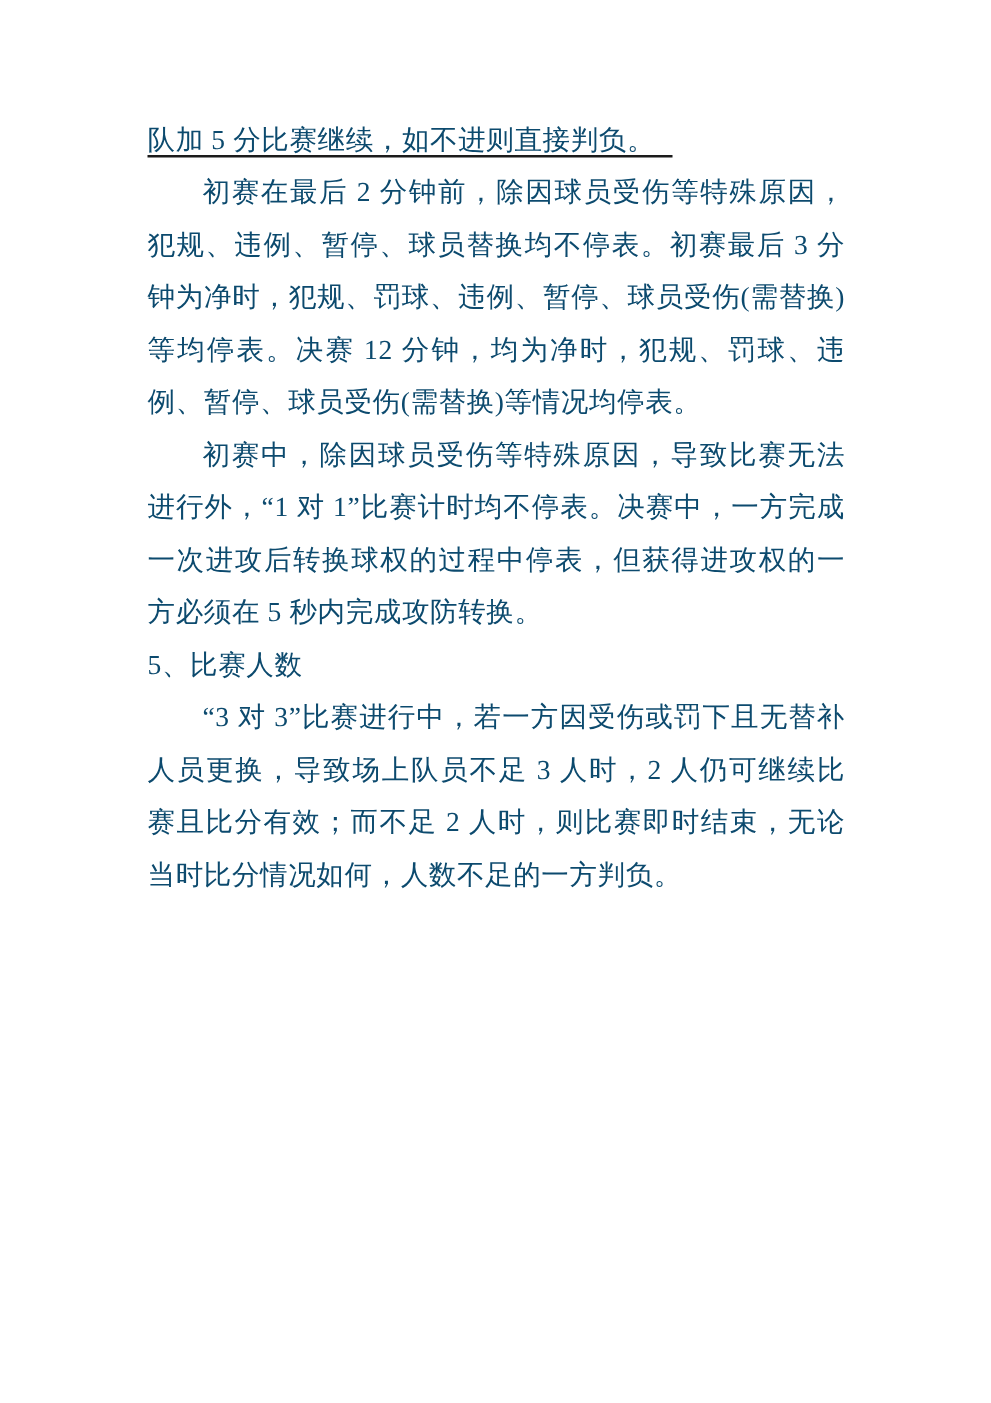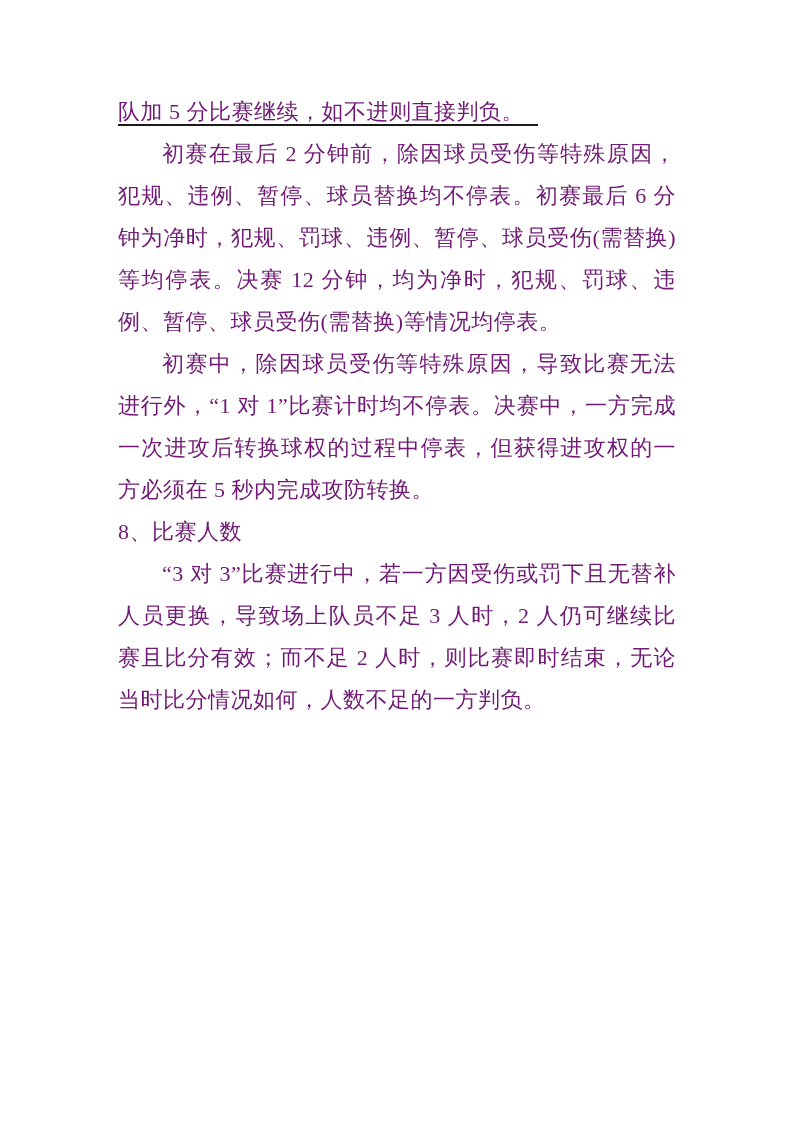--- a/index.html
+++ b/index.html
@@ -8,21 +8,21 @@
     background: #ffffff;
   }
   .page {
     position: relative;
     width: 793px;
     height: 1122px;
     background: #ffffff;
     overflow: hidden;
     box-sizing: border-box;
     font-family: "Liberation Serif", "DejaVu Serif", serif;
-    color: #701a75;
+    color: #0c4a6e;
   }
   .content {
     box-sizing: border-box;
     padding: 91px 117px 0 118px;
     font-size: 22px;
     line-height: 42px;
     text-align: justify;
     text-justify: inter-ideograph;
     letter-spacing: 0.5px;
   }
@@ -38,21 +38,21 @@
   }
 </style>
 </head>
 <body>
 
 <div class="page">
   <div class="content">
 
     <p><span class="underline-text">队加 5 分比赛继续，如不进则直接判负。</span></p>
 
-    <p class="para-indent">初赛在最后 2 分钟前，除因球员受伤等特殊原因，犯规、违例、暂停、球员替换均不停表。初赛最后 6 分钟为净时，犯规、罚球、违例、暂停、球员受伤(需替换)等均停表。决赛 12 分钟，均为净时，犯规、罚球、违例、暂停、球员受伤(需替换)等情况均停表。</p>
+    <p class="para-indent">初赛在最后 2 分钟前，除因球员受伤等特殊原因，犯规、违例、暂停、球员替换均不停表。初赛最后 3 分钟为净时，犯规、罚球、违例、暂停、球员受伤(需替换)等均停表。决赛 12 分钟，均为净时，犯规、罚球、违例、暂停、球员受伤(需替换)等情况均停表。</p>
 
     <p class="para-indent">初赛中，除因球员受伤等特殊原因，导致比赛无法进行外，“1 对 1”比赛计时均不停表。决赛中，一方完成一次进攻后转换球权的过程中停表，但获得进攻权的一方必须在 5 秒内完成攻防转换。</p>
 
-    <p class="section-heading">8、比赛人数</p>
+    <p class="section-heading">5、比赛人数</p>
     <p class="para-indent">“3 对 3”比赛进行中，若一方因受伤或罚下且无替补人员更换，导致场上队员不足 3 人时，2 人仍可继续比赛且比分有效；而不足 2 人时，则比赛即时结束，无论当时比分情况如何，人数不足的一方判负。</p>
 
   </div>
 </div>
 
 </body></html>

